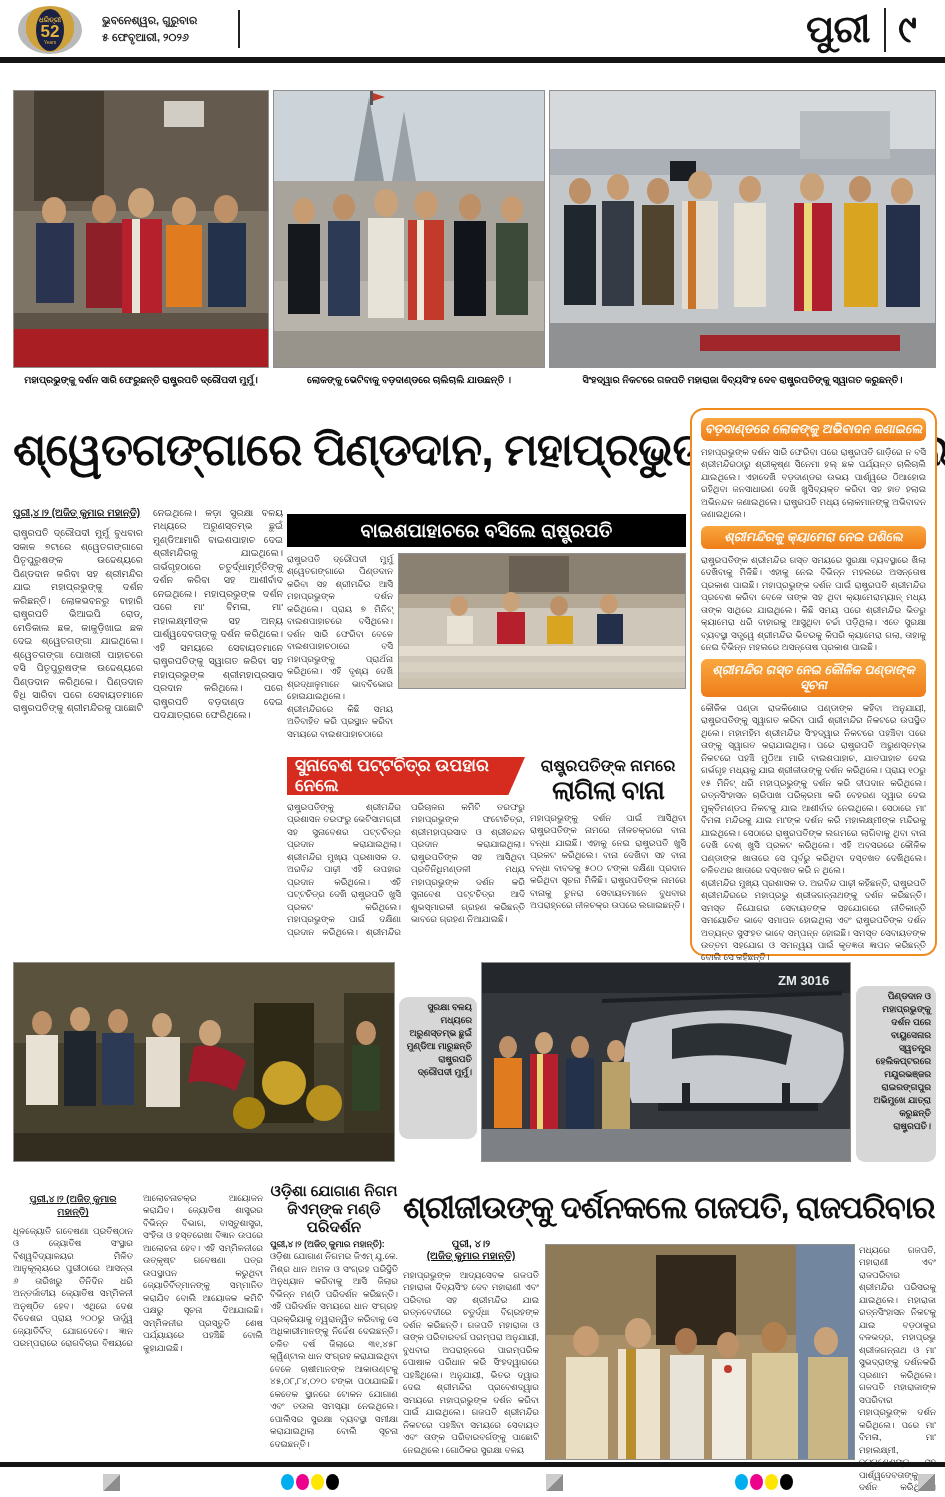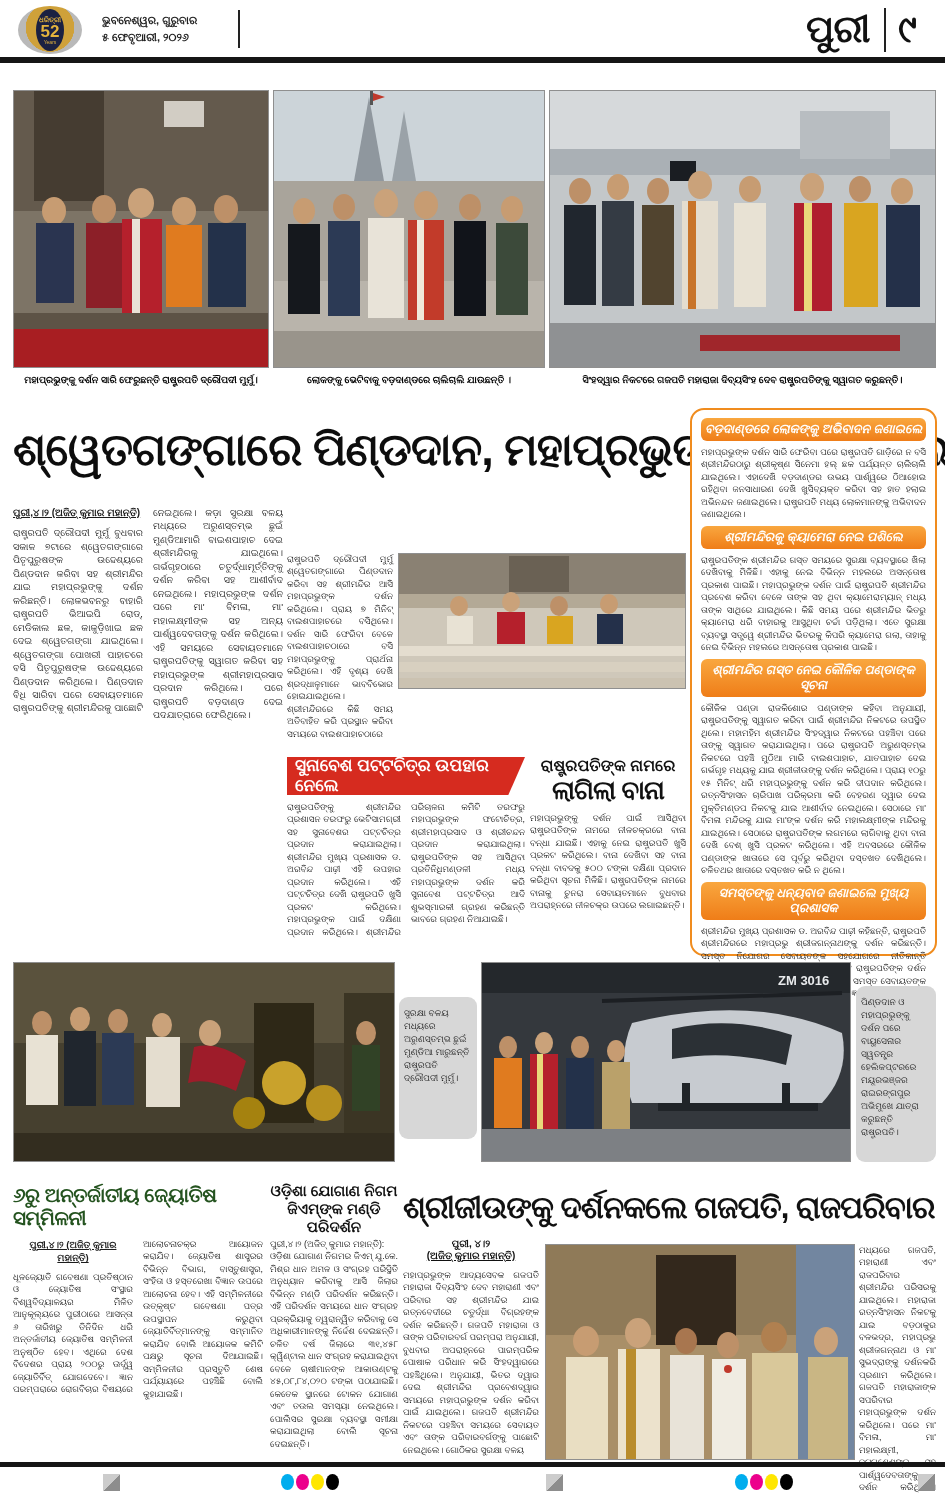--- a/index.html
+++ b/index.html
@@ -37,22 +37,22 @@
   .red-banner { background:#d62b1f; color:#fff; font-weight:bold; font-size:17px;
     display:flex; align-items:center; padding-left:8px;
     clip-path:polygon(0 0,100% 0,93% 100%,0 100%); }
   .bana-h1 { font-size:16px; font-weight:bold; text-align:center; }
   .bana-h2 { font-size:26px; font-weight:bold; text-align:center; letter-spacing:-1px; }
   
   .sidebar-box { border:2px solid #f08c1e; border-radius:14px; background:#fff; padding:8px 9px; }
   .orange-bar { background:linear-gradient(180deg,#f9a73f 0%,#ef7d18 100%);
     color:#fff; font-weight:bold; font-size:12.5px; text-align:center;
     border-radius:6px; padding:4px 2px; margin:5px 0 5px;font-style:italic; }
-  .gray-cap { background:#d7d7d7; border-radius:9px; padding:10px 5px; font-size:9px;
-    font-weight:normal; line-height:1.45; color:#222; }
+  .gray-cap { background:#d7d7d7; border-radius:9px; padding:4px 5px; font-size:9px;
+    font-weight:bold; line-height:1.45; color:#222;text-align:right; }
   .green-head { color:#24531f; font-size:20px; font-weight:bold; letter-spacing:-0.5px; }
   .mid-head { font-size:15px; font-weight:bold; line-height:1.2; text-align:center; }
   .big-bottom-head { font-size:31px; font-weight:bold; letter-spacing:-1px; white-space:nowrap; }
   .center { text-align:center; }
   
   .reg-square { width:17px; height:17px; background:linear-gradient(135deg,#cccccc 0 50%,#8d8d8d 50% 100%); }
   .reg-dots { display:flex; gap:2px; }
   .reg-dots i { display:block; width:13px; height:16px; border-radius:50%; }
 </style>
 </head>
@@ -161,20 +161,23 @@
 
   <div class="abs main-headline" style="left:13px; top:424px; width:674px;">ଶ୍ୱେତଗଙ୍ଗାରେ ପିଣ୍ଡଦାନ, ମହାପ୍ରଭୁଙ୍କୁ ଦର୍ଶନ କଲେ ରାଷ୍ଟ୍ରପତି</div>
 
   <div class="abs" style="left:13px; top:506px; width:270px; height:452px;">
     <div class="cols-2 body-text" style="height:452px;">
       <div class="byline">ପୁରୀ,୪।୨ (ଅଜିତ୍ କୁମାର ମହାନ୍ତି)</div>
       <span>ରାଷ୍ଟ୍ରପତି ଦ୍ରୌପଦୀ ମୁର୍ମୁ ବୁଧବାର ସକାଳ ୭ଟାରେ ଶ୍ୱେତଗଙ୍ଗାରେ ପିତୃପୁରୁଷଙ୍କ ଉଦ୍ଦେଶ୍ୟରେ ପିଣ୍ଡଦାନ କରିବା ସହ ଶ୍ରୀମନ୍ଦିର ଯାଇ ମହାପ୍ରଭୁଙ୍କୁ ଦର୍ଶନ କରିଛନ୍ତି। ଲୋକଭବନରୁ ବାହାରି ରାଷ୍ଟ୍ରପତି ଭିଆଇପି ରୋଡ୍, ମେଡିକାଲ ଛକ, କାକୁଡ଼ିଖାଇ ଛକ ଦେଇ ଶ୍ୱେତଗଙ୍ଗା ଯାଇଥିଲେ। ଶ୍ୱେତଗଙ୍ଗା ପୋଖରୀ ପାହାଚରେ ବସି ପିତୃପୁରୁଷଙ୍କ ଉଦ୍ଦେଶ୍ୟରେ ପିଣ୍ଡଦାନ କରିଥିଲେ। ପିଣ୍ଡଦାନ ବିଧି ସାରିବା ପରେ ସେବାୟତମାନେ ରାଷ୍ଟ୍ରପତିଙ୍କୁ ଶ୍ରୀମନ୍ଦିରକୁ ପାଛୋଟି ନେଇଥିଲେ। କଡ଼ା ସୁରକ୍ଷା ବଳୟ ମଧ୍ୟରେ ଅରୁଣସ୍ତମ୍ଭ ଛୁଇଁ ମୁଣ୍ଡିଆମାରି ବାଇଶପାହାଚ ଦେଇ ଶ୍ରୀମନ୍ଦିରକୁ ଯାଇଥିଲେ। ଗର୍ଭଗୃହଠାରେ ଚତୁର୍ଦ୍ଧାମୂର୍ତ୍ତିଙ୍କୁ ଦର୍ଶନ କରିବା ସହ ଆଶୀର୍ବାଦ ନେଇଥିଲେ। ମହାପ୍ରଭୁଙ୍କ ଦର୍ଶନ ପରେ ମା' ବିମଳା, ମା' ମହାଲକ୍ଷ୍ମୀଙ୍କ ସହ ଅନ୍ୟ ପାର୍ଶ୍ୱଦେବତାଙ୍କୁ ଦର୍ଶନ କରିଥିଲେ। ଏହି ସମୟରେ ସେବାୟତମାନେ ରାଷ୍ଟ୍ରପତିଙ୍କୁ ସ୍ୱାଗତ କରିବା ସହ ମହାପ୍ରଭୁଙ୍କ ଶ୍ରୀମହାପ୍ରସାଦ ପ୍ରଦାନ କରିଥିଲେ। ପରେ ରାଷ୍ଟ୍ରପତି ବଡ଼ଦାଣ୍ଡ ଦେଇ ପଦଯାତ୍ରାରେ ଫେରିଥିଲେ।</span>
     </div>
   </div>
 
+  <div class="abs black-bar" style="left:287px; top:514px; width:399px; height:33px;">
+    <span>ବାଇଶପାହାଚରେ ବସିଲେ ରାଷ୍ଟ୍ରପତି</span>
+  </div>
   <div class="abs body-sm" style="left:287px; top:553px; width:106px; height:188px;">ରାଷ୍ଟ୍ରପତି ଦ୍ରୌପଦୀ ମୁର୍ମୁ ଶ୍ୱେତଗଙ୍ଗାରେ ପିଣ୍ଡଦାନ କରିବା ସହ ଶ୍ରୀମନ୍ଦିର ଆସି ମହାପ୍ରଭୁଙ୍କ ଦର୍ଶନ କରିଥିଲେ। ପ୍ରାୟ ୭ ମିନିଟ୍ ବାଇଶପାହାଚରେ ବସିଥିଲେ। ଦର୍ଶନ ସାରି ଫେରିବା ବେଳେ ବାଇଶପାହାଚଠାରେ ବସି ମହାପ୍ରଭୁଙ୍କୁ ପ୍ରାର୍ଥନା କରିଥିଲେ। ଏହି ଦୃଶ୍ୟ ଦେଖି ଶ୍ରଦ୍ଧାଳୁମାନେ ଭାବବିଭୋର ହୋଇଯାଇଥିଲେ। ଶ୍ରୀମନ୍ଦିରରେ କିଛି ସମୟ ଅତିବାହିତ କରି ପ୍ରସ୍ଥାନ କରିବା ସମୟରେ ବାଇଶପାହାଚଠାରେ</div>
   <div class="abs photo-frame" style="left:398px; top:553px; width:288px; height:136px;">
     <svg width="286" height="134" viewBox="0 0 286 134">
       <rect width="286" height="134" fill="#cfc8ba"></rect>
       <rect x="0" y="0" width="286" height="40" fill="#8a8173"></rect>
       <rect x="110" y="2" width="60" height="36" fill="#6a6154"></rect>
       <rect x="0" y="40" width="286" height="14" fill="#b3a996"></rect>
       <ellipse cx="60" cy="52" rx="9" ry="10" fill="#c79c72"></ellipse>
       <rect x="48" y="62" width="26" height="28" fill="#e8e2d4"></rect>
       <ellipse cx="112" cy="48" rx="9" ry="10" fill="#caa27a"></ellipse>
@@ -200,21 +203,20 @@
     <div class="body-sm">ମହାପ୍ରଭୁଙ୍କୁ ଦର୍ଶନ ପାଇଁ ଆସିଥିବା ରାଷ୍ଟ୍ରପତିଙ୍କ ନାମରେ ନୀଳଚକ୍ରରେ ବାନା ବନ୍ଧା ଯାଇଛି। ଏହାକୁ ନେଇ ରାଷ୍ଟ୍ରପତି ଖୁସି ପ୍ରକଟ କରିଥିଲେ। ବାନା ଦେଖିବା ସହ ବାନା ବନ୍ଧା ବାବଦକୁ ୫୦୦ ଟଙ୍କା ଦକ୍ଷିଣା ପ୍ରଦାନ କରିଥିବା ସୂଚନା ମିଳିଛି। ରାଷ୍ଟ୍ରପତିଙ୍କ ନାମରେ ବାନାକୁ ଚୁନରା ସେବାୟତମାନେ ବୁଧବାର ଅପରାହ୍ନରେ ନୀଳଚକ୍ର ଉପରେ ଲଗାଇଛନ୍ତି।</div>
   </div>
 
   <div class="abs sidebar-box" style="left:690px; top:408px; width:247px; height:548px;">
     <div class="orange-bar" style="margin-top:0;">ବଡ଼ଦାଣ୍ଡରେ ଲୋକଙ୍କୁ ଅଭିବାଦନ ଜଣାଇଲେ</div>
     <div class="body-sm">ମହାପ୍ରଭୁଙ୍କ ଦର୍ଶନ ସାରି ଫେରିବା ପରେ ରାଷ୍ଟ୍ରପତି ଗାଡ଼ିରେ ନ ବସି ଶ୍ରୀମନ୍ଦିରଠାରୁ ଶ୍ରୀକୃଷ୍ଣ ସିନେମା ହଲ୍ ଛକ ପର୍ଯ୍ୟନ୍ତ ଚାଲିଚାଲି ଯାଇଥିଲେ। ଏହାଦେଖି ବଡ଼ଦାଣ୍ଡର ଉଭୟ ପାର୍ଶ୍ୱରେ ଠିଆହୋଇ ରହିଥିବା ଜନସାଧାରଣ ଦେଖି ଖୁସିବ୍ୟକ୍ତ କରିବା ସହ ହାତ ହଲାଇ ଅଭିନନ୍ଦନ ଜଣାଇଥିଲେ। ରାଷ୍ଟ୍ରପତି ମଧ୍ୟ ଲୋକମାନଙ୍କୁ ଅଭିବାଦନ ଜଣାଇଥିଲେ।</div>
     <div class="orange-bar">ଶ୍ରୀମନ୍ଦିରକୁ କ୍ୟାମେରା ନେଇ ପଶିଲେ</div>
     <div class="body-sm">ରାଷ୍ଟ୍ରପତିଙ୍କ ଶ୍ରୀମନ୍ଦିର ଗସ୍ତ ସମୟରେ ସୁରକ୍ଷା ବ୍ୟବସ୍ଥାରେ ଖିଲା ଦେଖିବାକୁ ମିଳିଛି। ଏହାକୁ ନେଇ ବିଭିନ୍ନ ମହଲରେ ଅସନ୍ତୋଷ ପ୍ରକାଶ ପାଇଛି। ମହାପ୍ରଭୁଙ୍କ ଦର୍ଶନ ପାଇଁ ରାଷ୍ଟ୍ରପତି ଶ୍ରୀମନ୍ଦିର ପ୍ରବେଶ କରିବା ବେଳେ ତାଙ୍କ ସହ ଥିବା କ୍ୟାମେରାମ୍ୟାନ୍ ମଧ୍ୟ ତାଙ୍କ ସାଥିରେ ଯାଇଥିଲେ। କିଛି ସମୟ ପରେ ଶ୍ରୀମନ୍ଦିର ଭିତରୁ କ୍ୟାମେରା ଧରି ବାହାରକୁ ଆସୁଥିବା ଚର୍ଚ୍ଚା ପଡ଼ିଥିଲା। ଏତେ ସୁରକ୍ଷା ବ୍ୟବସ୍ଥା ସତ୍ତ୍ୱେ ଶ୍ରୀମନ୍ଦିର ଭିତରକୁ କିପରି କ୍ୟାମେରା ଗଲା, ତାହାକୁ ନେଇ ବିଭିନ୍ନ ମହଲରେ ଅସନ୍ତୋଷ ପ୍ରକାଶ ପାଇଛି।</div>
     <div class="orange-bar">ଶ୍ରୀମନ୍ଦିର ଗସ୍ତ ନେଇ କୌଳିକ ପଣ୍ଡାଙ୍କ ସୂଚନା</div>
     <div class="body-sm">କୌଳିକ ପଣ୍ଡା ରାଜକିଶୋର ପଣ୍ଡାଙ୍କ କହିବା ଅନୁଯାୟୀ, ରାଷ୍ଟ୍ରପତିଙ୍କୁ ସ୍ୱାଗତ କରିବା ପାଇଁ ଶ୍ରୀମନ୍ଦିର ନିକଟରେ ଉପସ୍ଥିତ ଥିଲେ। ମହାମହିମ ଶ୍ରୀମନ୍ଦିର ସିଂହଦ୍ୱାର ନିକଟରେ ପହଞ୍ଚିବା ପରେ ତାଙ୍କୁ ସ୍ୱାଗତ କରାଯାଇଥିଲା। ପରେ ରାଷ୍ଟ୍ରପତି ଅରୁଣସ୍ତମ୍ଭ ନିକଟରେ ପହଞ୍ଚି ମୁଠିଆ ମାରି ବାଇଶପାହାଚ, ଯାତପାହାଚ ଦେଇ ଗର୍ଭଗୃହ ମଧ୍ୟକୁ ଯାଇ ଶ୍ରୀଜୀଉଙ୍କୁ ଦର୍ଶନ କରିଥିଲେ। ପ୍ରାୟ ୧୦ରୁ ୧୫ ମିନିଟ୍ ଧରି ମହାପ୍ରଭୁଙ୍କୁ ଦର୍ଶନ କରି ଦୀପଦାନ କରିଥିଲେ। ରତ୍ନସିଂହାସନ ଚାରିପାଖ ପରିକ୍ରମା କରି ବେହରଣ ଦ୍ୱାର ଦେଇ ମୁକ୍ତିମଣ୍ଡପ ନିକଟକୁ ଯାଇ ଆଶୀର୍ବାଦ ନେଇଥିଲେ। ସେଠାରେ ମା' ବିମଳା ମନ୍ଦିରକୁ ଯାଇ ମା'ଙ୍କ ଦର୍ଶନ କରି ମହାଲକ୍ଷ୍ମୀଙ୍କ ମନ୍ଦିରକୁ ଯାଇଥିଲେ। ସେଠାରେ ରାଷ୍ଟ୍ରପତିଙ୍କ ଲଗମରେ ଲାଗିବାକୁ ଥିବା ବାନା ଦେଖି ବେଶ୍ ଖୁସି ପ୍ରକଟ କରିଥିଲେ। ଏହି ଅବସରରେ କୌଳିକ ପଣ୍ଡାଙ୍କ ଖାତାରେ ସେ ପୂର୍ବରୁ କରିଥିବା ଦସ୍ତଖତ ଦେଖିଥିଲେ। ଚଳିତଥର ଖାତାରେ ଦସ୍ତଖତ କରି ନ ଥିଲେ।</div>
-    <div class="orange-bar">ସମସ୍ତଙ୍କୁ ଧନ୍ୟବାଦ ଜଣାଇଲେ ମୁଖ୍ୟ ପ୍ରଶାସକ</div>
     <div class="body-sm">ଶ୍ରୀମନ୍ଦିର ମୁଖ୍ୟ ପ୍ରଶାସକ ଡ. ଅରବିନ୍ଦ ପାଢ଼ୀ କହିଛନ୍ତି, ରାଷ୍ଟ୍ରପତି ଶ୍ରୀମନ୍ଦିରରେ ମହାପ୍ରଭୁ ଶ୍ରୀଜଗନ୍ନାଥଙ୍କୁ ଦର୍ଶନ କରିଛନ୍ତି। ସମସ୍ତ ନିଯୋଗର ସେବାୟତଙ୍କ ସହଯୋଗରେ ନୀତିକାନ୍ତି ସମୟୋଚିତ ଭାବେ ସମାପନ ହୋଇଥିଲା ଏବଂ ରାଷ୍ଟ୍ରପତିଙ୍କ ଦର୍ଶନ ଅତ୍ୟନ୍ତ ସୁସଂହତ ଭାବେ ସମ୍ପନ୍ନ ହୋଇଛି। ସମସ୍ତ ସେବାୟତଙ୍କ ଉତ୍ତମ ସହଯୋଗ ଓ ସମନ୍ୱୟ ପାଇଁ କୃତଜ୍ଞତା ଜ୍ଞାପନ କରିଛନ୍ତି ବୋଲି ସେ କହିଛନ୍ତି।</div>
   </div>
 
   <div class="abs photo-frame" style="left:13px; top:962px; width:382px; height:200px;">
     <svg width="380" height="198" viewBox="0 0 380 198">
       <rect width="380" height="198" fill="#46402f"></rect>
       <rect x="0" y="0" width="380" height="80" fill="#5a523d"></rect>
       <ellipse cx="28" cy="60" rx="10" ry="12" fill="#bd9068"></ellipse>
       <rect x="12" y="72" width="32" height="70" fill="#e8e2d4"></rect>
       <ellipse cx="66" cy="56" rx="10" ry="12" fill="#c79c72"></ellipse>
@@ -255,31 +257,30 @@
       <ellipse cx="98" cy="84" rx="9" ry="11" fill="#bd9068"></ellipse>
       <rect x="84" y="95" width="28" height="72" fill="#23314a"></rect>
       <ellipse cx="134" cy="88" rx="9" ry="11" fill="#c79c72"></ellipse>
       <rect x="120" y="99" width="28" height="68" fill="#baa16a"></rect>
       <rect x="0" y="166" width="368" height="32" fill="#7d8084"></rect>
     </svg>
   </div>
   <div class="abs gray-cap" style="left:856px; top:986px; width:80px; height:176px;">ପିଣ୍ଡଦାନ ଓ ମହାପ୍ରଭୁଙ୍କୁ ଦର୍ଶନ ପରେ ବାୟୁସେନାର ସ୍ୱତନ୍ତ୍ର ହେଲିକପ୍ଟରରେ ମୟୂରଭଞ୍ଜର ରାଇରଙ୍ଗପୁର ଅଭିମୁଖେ ଯାତ୍ରା କରୁଛନ୍ତି ରାଷ୍ଟ୍ରପତି।</div>
 
   <div class="abs" style="left:13px; top:1184px; width:250px; height:276px;">
-    <div class="green-head">୬ରୁ ଅନ୍ତର୍ଜାତୀୟ ଜ୍ୟୋତିଷ ସମ୍ମିଳନୀ</div>
     <div class="cols-2 body-sm" style="margin-top:8px; height:238px;">
       <div class="byline center" style="font-size:9.5px;">ପୁରୀ,୪।୨ (ଅଜିତ୍ କୁମାର ମହାନ୍ତି)</div>
       <span>ଧୂଳଜ୍ୟୋତି ଗବେଷଣା ପ୍ରତିଷ୍ଠାନ ଓ ଜ୍ୟୋତିଷ ସଂସ୍ଥାର ବିଶ୍ୱବିଦ୍ୟାଳୟର ମିଳିତ ଆନୁକୂଲ୍ୟରେ ପୁରୀଠାରେ ଆସନ୍ତା ୬ ତାରିଖରୁ ତିନିଦିନ ଧରି ଅନ୍ତର୍ଜାତୀୟ ଜ୍ୟୋତିଷ ସମ୍ମିଳନୀ ଅନୁଷ୍ଠିତ ହେବ। ଏଥିରେ ଦେଶ ବିଦେଶର ପ୍ରାୟ ୨୦୦ରୁ ଊର୍ଦ୍ଧ୍ୱ ଜ୍ୟୋତିର୍ବିତ୍ ଯୋଗଦେବେ। ଜ୍ଞାନ ପରମ୍ପରାରେ ରୋଗବିଚାର ବିଷୟରେ ଆଲୋଚନାଚକ୍ର ଆୟୋଜନ କରାଯିବ। ଜ୍ୟୋତିଷ ଶାସ୍ତ୍ରର ବିଭିନ୍ନ ବିଭାଗ, ବାସ୍ତୁଶାସ୍ତ୍ର, ସଂହିତା ଓ ହସ୍ତରେଖା ବିଜ୍ଞାନ ଉପରେ ଆଲୋଚନା ହେବ। ଏହି ସମ୍ମିଳନୀରେ ଉତ୍କୃଷ୍ଟ ଗବେଷଣା ପତ୍ର ଉପସ୍ଥାପନ କରୁଥିବା ଜ୍ୟୋତିର୍ବିତ୍‌ମାନଙ୍କୁ ସମ୍ମାନିତ କରାଯିବ ବୋଲି ଆୟୋଜକ କମିଟି ପକ୍ଷରୁ ସୂଚନା ଦିଆଯାଇଛି। ସମ୍ମିଳନୀର ପ୍ରସ୍ତୁତି ଶେଷ ପର୍ଯ୍ୟାୟରେ ପହଞ୍ଚିଛି ବୋଲି କୁହାଯାଇଛି।</span>
     </div>
   </div>
 
   <div class="abs" style="left:270px; top:1182px; width:128px; height:278px;">
     <div class="mid-head">ଓଡ଼ିଶା ଯୋଗାଣ ନିଗମ</div>
     <div class="mid-head" style="margin-bottom:2px;">ଜିଏମ୍‌ଙ୍କ ମଣ୍ଡି ପରିଦର୍ଶନ</div>
-    <div class="body-sm" style="font-weight:normal;">ପୁରୀ,୪।୨ (ଅଜିତ୍ କୁମାର ମହାନ୍ତି):</div>
+    <div class="body-sm" style="font-weight:bold;">ପୁରୀ,୪।୨ (ଅଜିତ୍ କୁମାର ମହାନ୍ତି):</div>
     <div class="body-sm">ଓଡ଼ିଶା ଯୋଗାଣ ନିଗମର ଜିଏମ୍ ଯୁ.କେ. ମିଶ୍ର ଧାନ ଅମଳ ଓ ସଂଗ୍ରହ ପରିସ୍ଥିତି ଅନୁଧ୍ୟାନ କରିବାକୁ ଆସି ଜିଲାର ବିଭିନ୍ନ ମଣ୍ଡି ପରିଦର୍ଶନ କରିଛନ୍ତି। ଏହି ପରିଦର୍ଶନ ସମୟରେ ଧାନ ସଂଗ୍ରହ ପ୍ରକ୍ରିୟାକୁ ତ୍ୱରାନ୍ୱିତ କରିବାକୁ ସେ ଅଧିକାରୀମାନଙ୍କୁ ନିର୍ଦ୍ଦେଶ ଦେଇଛନ୍ତି। ଚଳିତ ବର୍ଷ ଜିଲାରେ ୩୧,୪୫୮ କ୍ୱିଣ୍ଟାଲ ଧାନ ସଂଗ୍ରହ କରାଯାଇଥିବା ବେଳେ ଚାଷୀମାନଙ୍କ ଆକାଉଣ୍ଟକୁ ୪୫,୦୮,୮୪,୦୨୦ ଟଙ୍କା ପଠାଯାଇଛି। କେତେକ ସ୍ଥାନରେ ଟୋକନ ଯୋଗାଣ ଏବଂ ତଉଲ ସମସ୍ୟା ନେଇଥିଲେ। ପୋଲିସର ସୁରକ୍ଷା ବ୍ୟବସ୍ଥା ସମୀକ୍ଷା କରାଯାଇଥିଲା ବୋଲି ସୂଚନା ଦେଇଛନ୍ତି।</div>
   </div>
 
   <div class="abs big-bottom-head" style="left:403px; top:1190px;">ଶ୍ରୀଜୀଉଙ୍କୁ ଦର୍ଶନକଲେ ଗଜପତି, ରାଜପରିବାର</div>
   <div class="abs" style="left:403px; top:1238px; width:136px; height:222px;">
     <div class="center" style="font-weight:bold; font-size:10px;">ପୁରୀ, ୪।୨</div>
     <div class="center" style="font-weight:bold; font-size:10px; text-decoration:underline; margin-bottom:7px;">(ଅଜିତ୍ କୁମାର ମହାନ୍ତି)</div>
     <div class="body-sm">ମହାପ୍ରଭୁଙ୍କ ଆଦ୍ୟସେବକ ଗଜପତି ମହାରାଜା ଦିବ୍ୟସିଂହ ଦେବ ମହାରାଣୀ ଏବଂ ପରିବାର ସହ ଶ୍ରୀମନ୍ଦିର ଯାଇ ରତ୍ନବେଦୀରେ ଚତୁର୍ଦ୍ଧା ବିଗ୍ରହଙ୍କ ଦର୍ଶନ କରିଛନ୍ତି। ଗଜପତି ମହାରାଜା ଓ ତାଙ୍କ ପରିବାରବର୍ଗ ପରମ୍ପରା ଅନୁଯାୟୀ, ବୁଧବାର ଅପରାହ୍ନରେ ପାରମ୍ପରିକ ପୋଷାକ ପରିଧାନ କରି ସିଂହଦ୍ୱାରରେ ପହଞ୍ଚିଥିଲେ। ଅନୁଯାୟୀ, ଭିତର ଦ୍ୱାର ଦେଇ ଶ୍ରୀମନ୍ଦିର ପ୍ରବେଶଦ୍ୱାର ସମୟରେ ମହାପ୍ରଭୁଙ୍କ ଦର୍ଶନ କରିବା ପାଇଁ ଯାଇଥିଲେ। ଗଜପତି ଶ୍ରୀମନ୍ଦିର ନିକଟରେ ପହଞ୍ଚିବା ସମୟରେ ସେବାୟତ ଏବଂ ତାଙ୍କ ପରିବାରବର୍ଗଙ୍କୁ ପାଛୋଟି ନେଇଥିଲେ। ଗୋଠିକର ସୁରକ୍ଷା ବଳୟ</div>
   </div>
   <div class="abs photo-frame" style="left:545px; top:1244px; width:310px; height:216px;">

